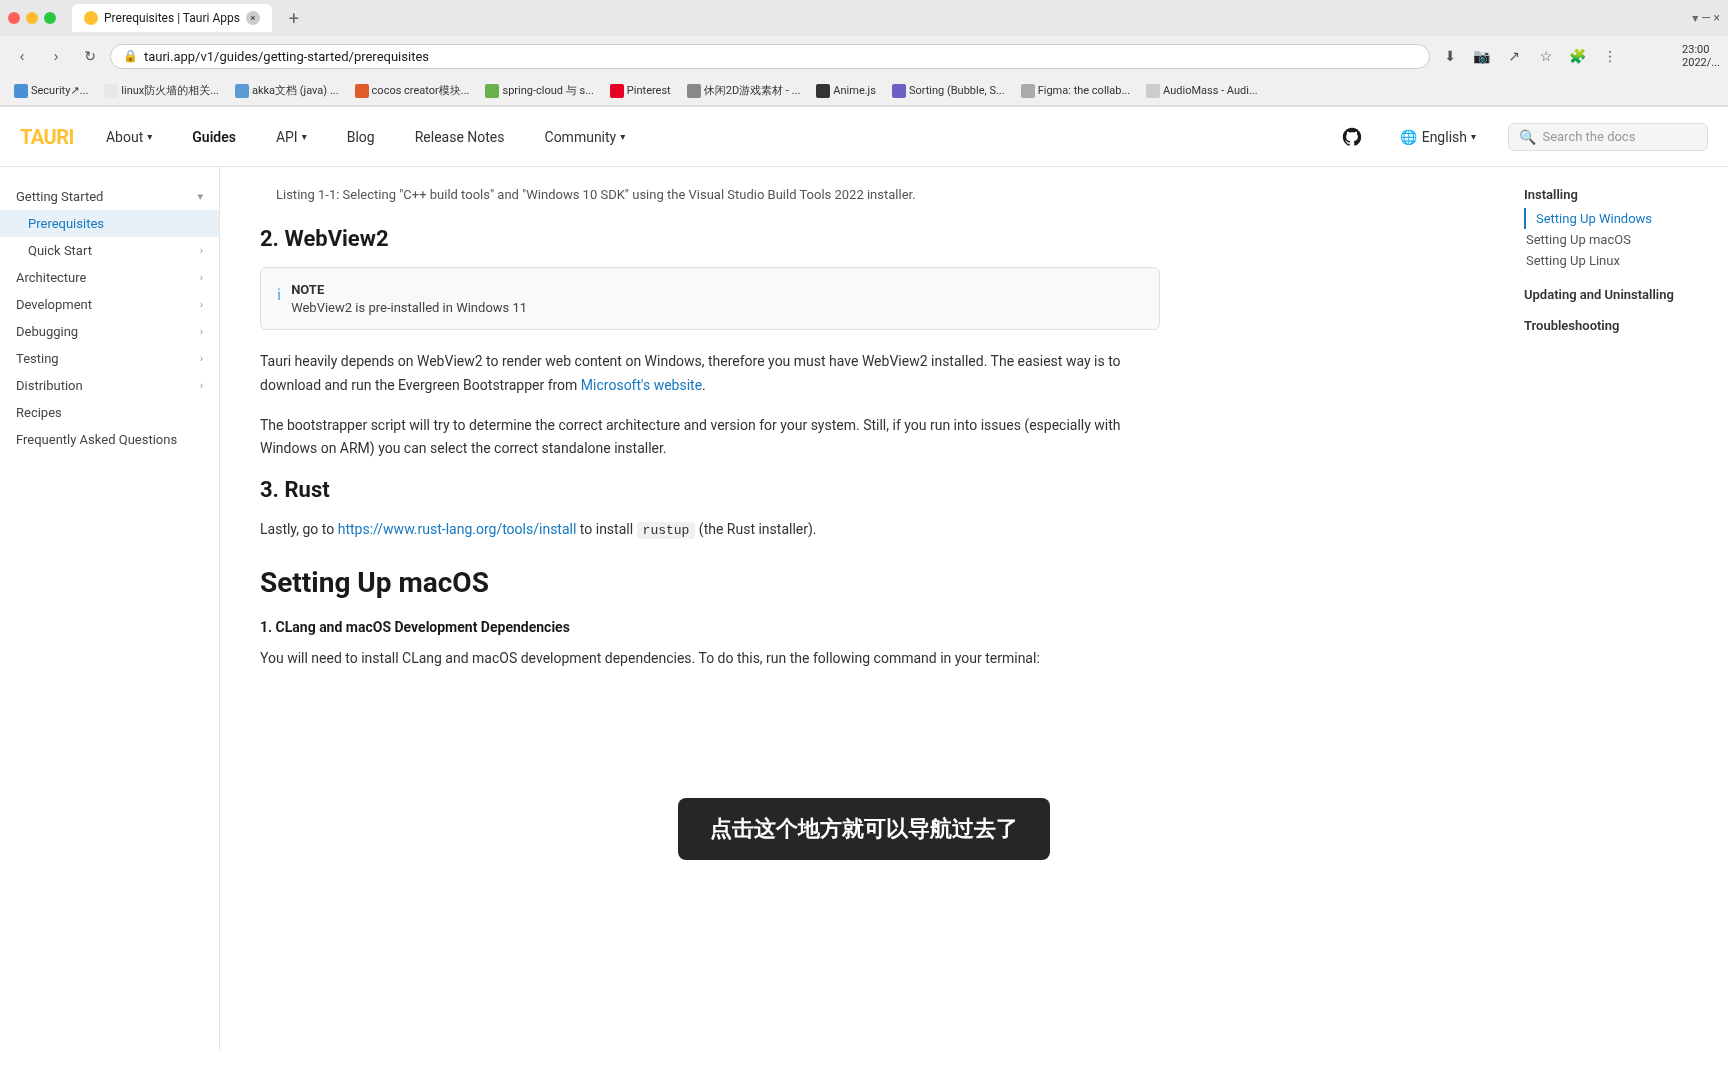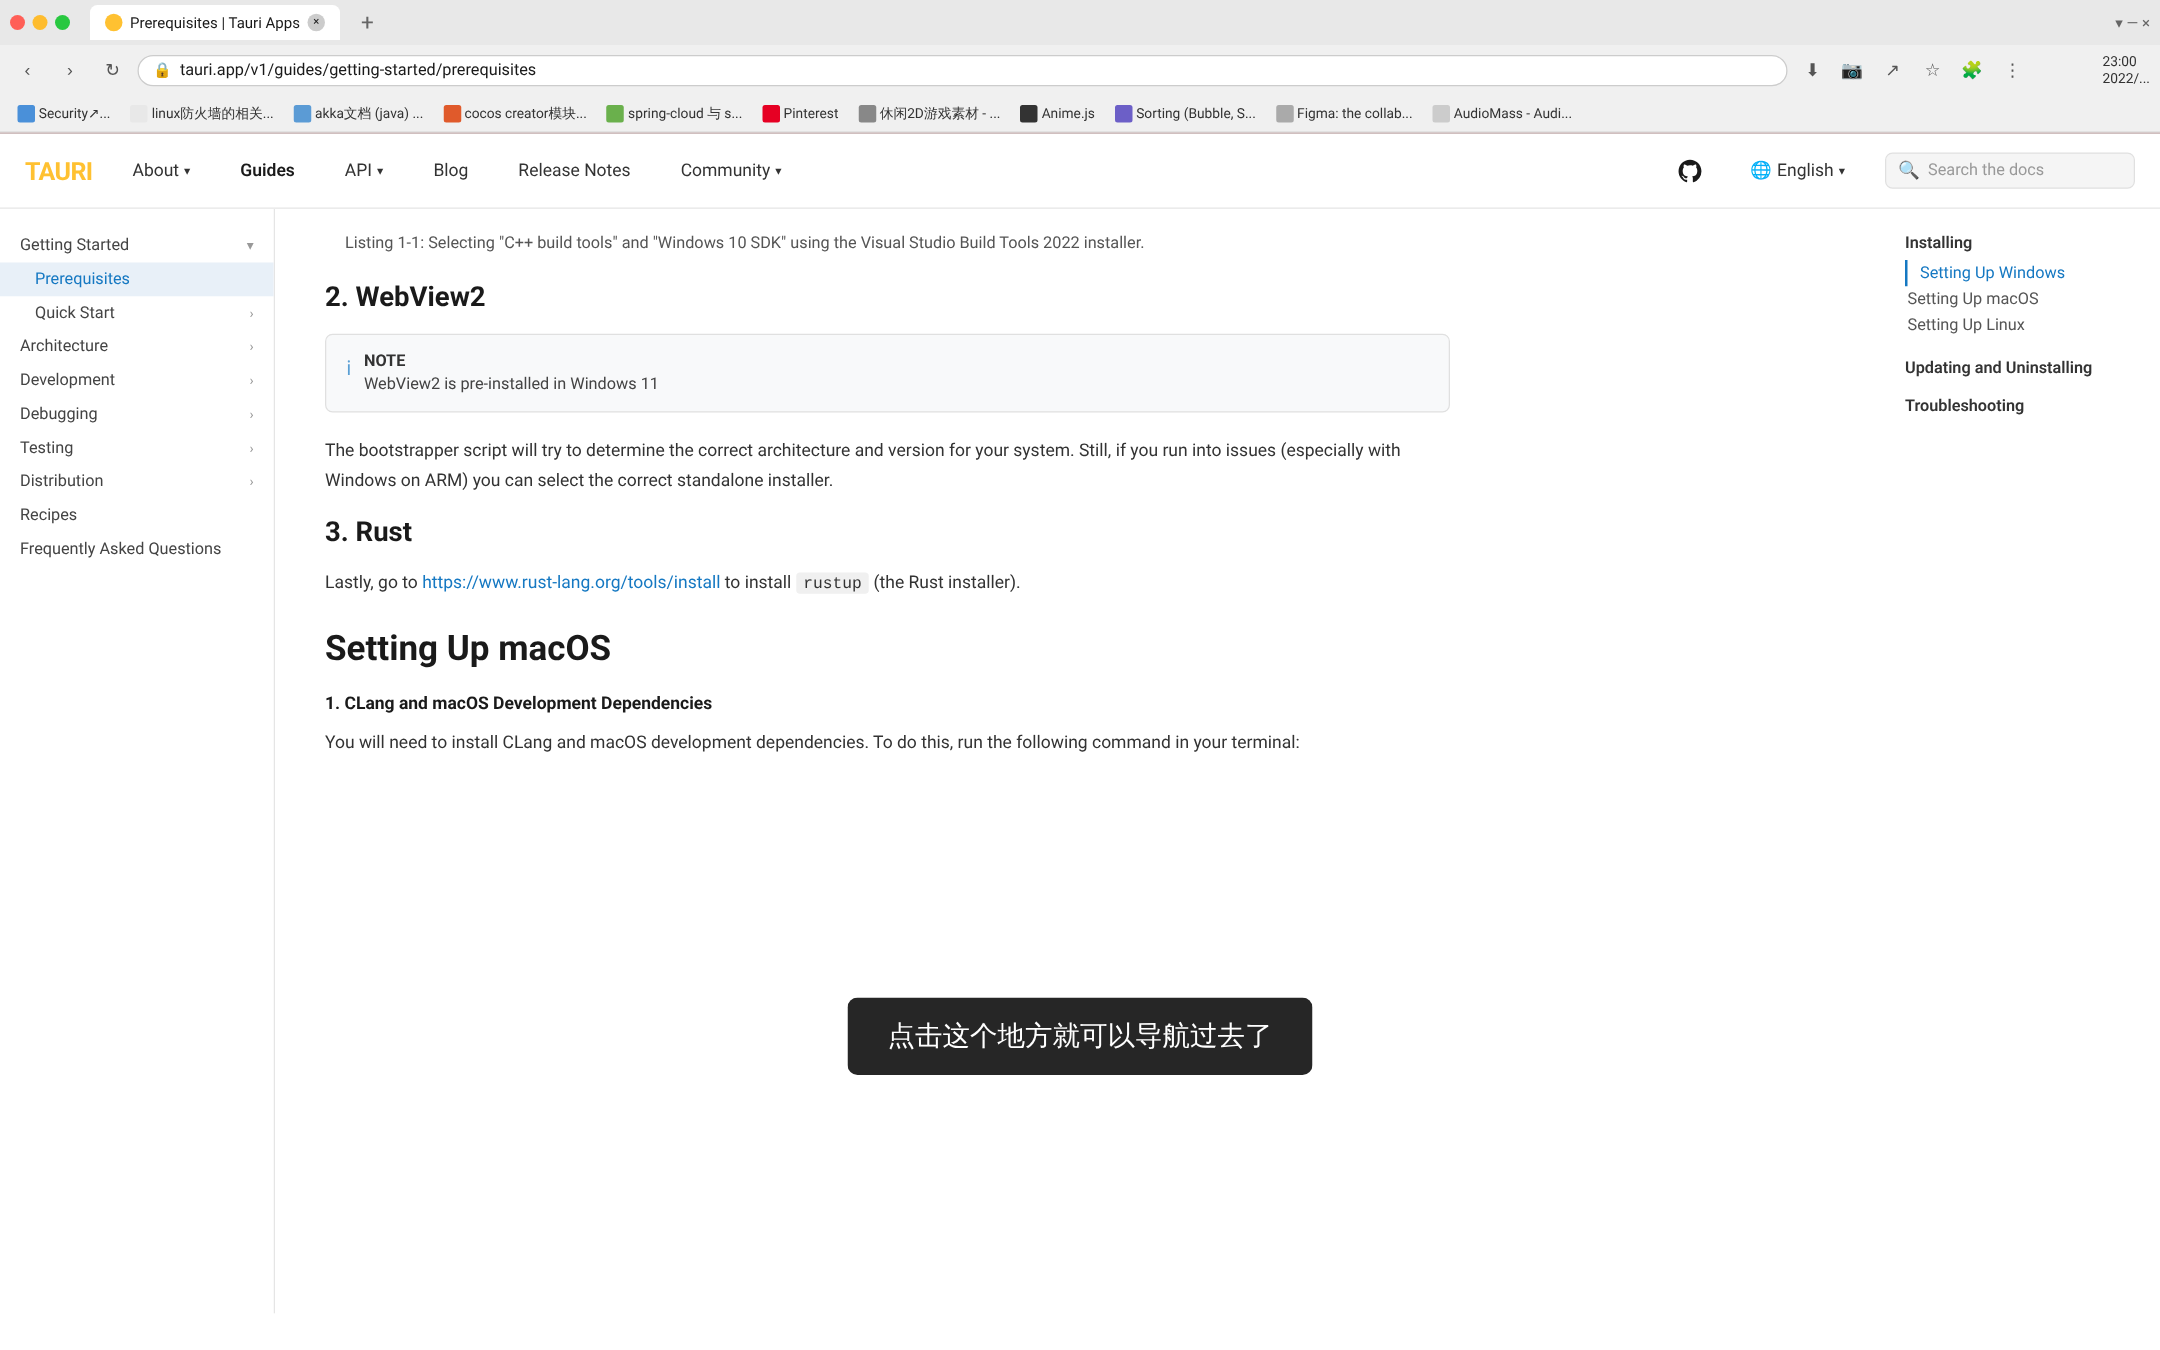--- a/index.html
+++ b/index.html
@@ -1,19 +1,19 @@
 <!DOCTYPE html>
 <html><head>
   <meta charset="utf-8">
   <style>
     * { margin: 0; padding: 0; box-sizing: border-box; }
     body { font-family: -apple-system, BlinkMacSystemFont, 'Segoe UI', Roboto, sans-serif; font-size: 14px; color: #1a1a1a; background: #fff; overflow: hidden; }
 
     
-    .browser-chrome { background: #7f1d1d; border-bottom: 1px solid #ddd; }
+    .browser-chrome { background: #c4b5fd; border-bottom: 1px solid #ddd; }
     .browser-titlebar { background: #e8e8e8; display: flex; align-items: center; padding: 4px 8px; gap: 8px; height: 36px; }
     .browser-tab { background: #fff; border-radius: 6px 6px 0 0; padding: 4px 12px; font-size: 12px; display: flex; align-items: center; gap: 6px; height: 28px; }
     .browser-tab .close-btn { width: 14px; height: 14px; border-radius: 50%; background: #ccc; display: flex; align-items: center; justify-content: center; font-size: 9px; cursor: pointer; }
     .browser-controls { background: #f0f0f0; display: flex; align-items: center; padding: 4px 8px; gap: 6px; height: 40px; }
     .browser-btn { width: 28px; height: 28px; border-radius: 50%; display: flex; align-items: center; justify-content: center; cursor: pointer; color: #555; font-size: 14px; border: none; background: transparent; }
     .browser-url { flex: 1; background: #fff; border: 1px solid #ccc; border-radius: 20px; padding: 4px 12px; font-size: 13px; color: #1a1a1a; display: flex; align-items: center; }
     .browser-url-icon { color: #666; margin-right: 6px; font-size: 12px; }
     .browser-actions { display: flex; gap: 4px; align-items: center; }
     .browser-action-btn { width: 28px; height: 28px; display: flex; align-items: center; justify-content: center; cursor: pointer; color: #555; font-size: 14px; }
     .bookmarks-bar { background: #f0f0f0; display: flex; align-items: center; padding: 2px 8px; gap: 4px; height: 30px; border-bottom: 1px solid #ddd; overflow: hidden; font-size: 11px; color: #333; }
@@ -61,21 +61,21 @@
     .code-inline { background: #f0f0f0; color: #333; padding: 1px 6px; border-radius: 3px; font-family: 'Courier New', monospace; font-size: 13px; }
 
     
     .toc-sidebar { width: 220px; padding: 20px 16px; flex-shrink: 0; }
     .toc-section { margin-bottom: 16px; }
     .toc-section-title { font-size: 13px; font-weight: 600; color: #333; margin-bottom: 6px; cursor: pointer; }
     .toc-item { font-size: 13px; color: #555; padding: 3px 0 3px 2px; cursor: pointer; }
     .toc-item.active { color: #1578c2; border-left: 2px solid #1578c2; padding-left: 10px; }
 
     
-    .overlay-tooltip { position: fixed; bottom: 220px; left: 50%; transform: translateX(-50%); background: rgba(0,0,0,0.85); color: #fff; padding: 16px 32px; border-radius: 8px; font-size: 22px; font-weight: 400; white-space: nowrap; z-index: 9999; }
+    .overlay-tooltip { position: fixed; bottom: 220px; left: 50%; transform: translateX(-50%); background: rgba(0,0,0,0.85); color: #fff; padding: 16px 32px; border-radius: 8px; font-size: 22px; font-weight: 700; white-space: nowrap; z-index: 9999; }
 
     
     ::-webkit-scrollbar { width: 6px; }
     ::-webkit-scrollbar-thumb { background: #ccc; border-radius: 3px; }
   </style>
 </head>
 <body>
 
 <div class="browser-chrome">
 
@@ -257,20 +257,23 @@
         </h2>
 
         <div class="note-box">
           <span class="note-icon">ℹ</span>
           <div>
             <div class="note-label">NOTE</div>
             <div class="note-text">WebView2 is pre-installed in Windows 11</div>
           </div>
         </div>
 
+        <p class="body-text">
+          <span>Tauri heavily depends on WebView2 to render web content on Windows, therefore you must have WebView2 installed. The easiest way is to download and run the Evergreen Bootstrapper from </span><a href="#">Microsoft's website</a><span>.</span>
+        </p>
 
         <p class="body-text">The bootstrapper script will try to determine the correct architecture and version for your system. Still, if you run into issues (especially with Windows on ARM) you can select the correct standalone installer.</p>
 
         <h2 class="section-heading">
           <span>3. </span><span>Rust</span>
         </h2>
 
         <p class="body-text">
           <span>Lastly, go to </span><a href="#">https://www.rust-lang.org/tools/install</a><span> to install </span><code class="code-inline">rustup</code><span> (the Rust installer).</span>
         </p>

